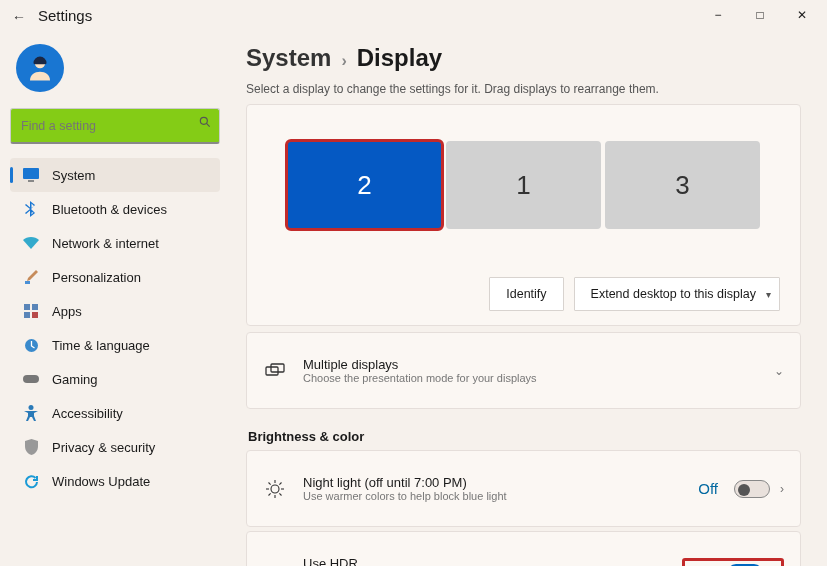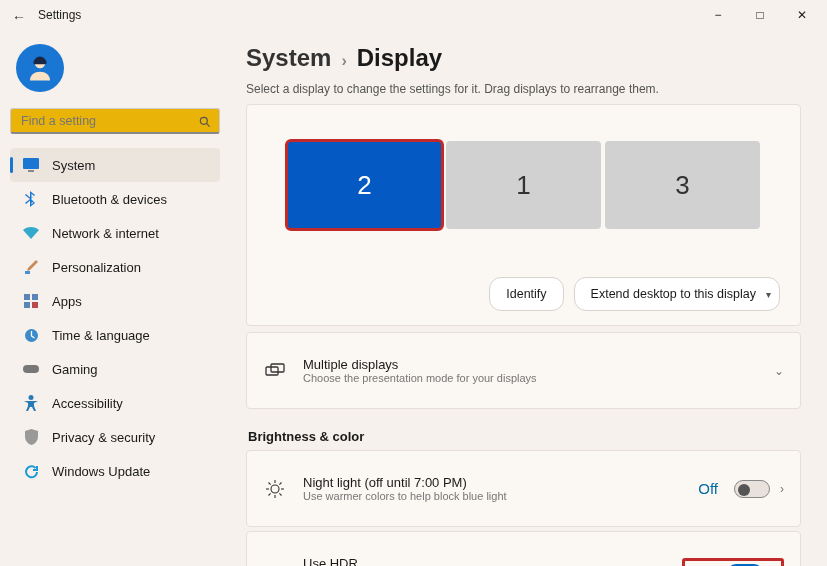--- a/index.html
+++ b/index.html
@@ -1,50 +1,50 @@
 <!DOCTYPE html>
 <html><head>
 <meta charset="utf-8">
 <style>
 * { box-sizing: border-box; margin: 0; padding: 0; font-family: "Segoe UI", Tahoma, sans-serif; }
 body { background: #f6f1ec; color: #1a1a1a; width: 827px; height: 566px; overflow: hidden; }
 
 .titlebar { display: flex; align-items: center; height: 30px; padding: 0 4px; }
 .titlebar .back { width: 30px; text-align: center; font-size: 14px; color: #333; cursor: pointer; }
-.titlebar .title { font-size: 12px; margin-left: 4px; }
+.titlebar .title { font-size: 15px; margin-left: 4px; }
 .titlebar .wincontrols { margin-left: auto; display: flex; }
 .titlebar .wincontrols div { width: 42px; height: 30px; display: flex; align-items: center; justify-content: center; font-size: 12px; cursor: pointer; }
 
 .app { display: flex; height: calc(100% - 30px); }
 
 .sidebar { width: 230px; padding: 8px 10px; }
 .avatar { width: 48px; height: 48px; border-radius: 50%; background: #1976d2; display: flex; align-items: center; justify-content: center; margin: 6px 0 16px 6px; }
 .avatar svg { width: 30px; height: 30px; }
 .search { position: relative; margin-bottom: 14px; }
-.search input { width: 100%; height: 26px; border: 1px solid #ccc; border-bottom: 2px solid #888; border-radius: 3px; background: #eab308; padding: 0 28px 0 10px; font-size: 12.5px; outline: none; }
+.search input { width: 100%; height: 36px; border: 1px solid #ccc; border-bottom: 2px solid #888; border-radius: 3px; background: #84cc16; padding: 0 28px 0 10px; font-size: 12.5px; outline: none; }
 .search .ico { position: absolute; right: 8px; top: 7px; color: #555; }
 .nav { list-style: none; }
 .nav li { display: flex; align-items: center; height: 34px; padding: 0 8px 0 12px; border-radius: 4px; font-size: 13px; cursor: pointer; position: relative; }
 .nav li.active { background: #ece5de; }
 .nav li.active::before { content: ""; position: absolute; left: 0; top: 9px; bottom: 9px; width: 3px; background: #1976d2; border-radius: 2px; }
 .nav li .ni { width: 18px; height: 18px; margin-right: 12px; display: flex; align-items: center; justify-content: center; }
 
 .main { flex: 1; padding: 14px 26px 10px 16px; overflow-y: auto; }
 .breadcrumb { display: flex; align-items: baseline; gap: 10px; font-size: 24px; font-weight: 600; }
 .breadcrumb .bc-parent { font-weight: 600; color: #333; }
 .breadcrumb .bc-sep { font-size: 16px; color: #888; }
 .breadcrumb .bc-current { font-weight: 700; }
 .subtext { font-size: 12px; color: #555; margin: 10px 0 8px 0; }
 
 .arrangebox { border: 1px solid #e5deda; border-radius: 4px; background: #fbf7f3; padding: 20px 20px 14px 20px; }
 .monitors { display: flex; gap: 4px; justify-content: center; padding: 16px 20px 20px 20px; }
 .mon { width: 160px; height: 88px; border-radius: 4px; background: #d1d1d1; color: #333; display: flex; align-items: center; justify-content: center; font-size: 26px; cursor: pointer; }
 .mon.sel { background: #0559c3; color: #fff; outline: 3px solid #c22a2a; outline-offset: -1px; }
 .arr-actions { display: flex; justify-content: flex-end; gap: 10px; margin-top: 28px; }
-.btn { background: #fff; border: 1px solid #d8d3cf; border-radius: 12px; font-size: 12.5px; height: 30px; padding: 16px 16px; cursor: pointer; display: flex; align-items: center; }
+.btn { background: #fff; border: 1px solid #d8d3cf; border-radius: 1px; font-size: 12.5px; height: 30px; padding: 16px 16px; cursor: pointer; display: flex; align-items: center; }
 .btn.drop { padding-right: 8px; }
 .btn .chev { margin-left: 10px; font-size: 10px; color: #555; }
 
 .row { border: 1px solid #e5deda; border-radius: 4px; background: #fbf7f3; display: flex; align-items: center; padding: 24px 16px; margin-top: 6px; cursor: pointer; }
 .row .ri { width: 24px; display: flex; justify-content: center; margin-right: 16px; color: #333; }
 .row .rt { flex: 1; }
 .row .rt .t1 { font-size: 13px; }
 .row .rt .t2 { font-size: 11px; color: #777; margin-top: 0; }
 .row .rt .lnk { font-size: 11px; color: #0b63c6; margin-top: 1px; cursor: pointer; text-decoration: none; }
 .row .state { font-size: 15px; color: #0369a1; margin-right: 16px; }

